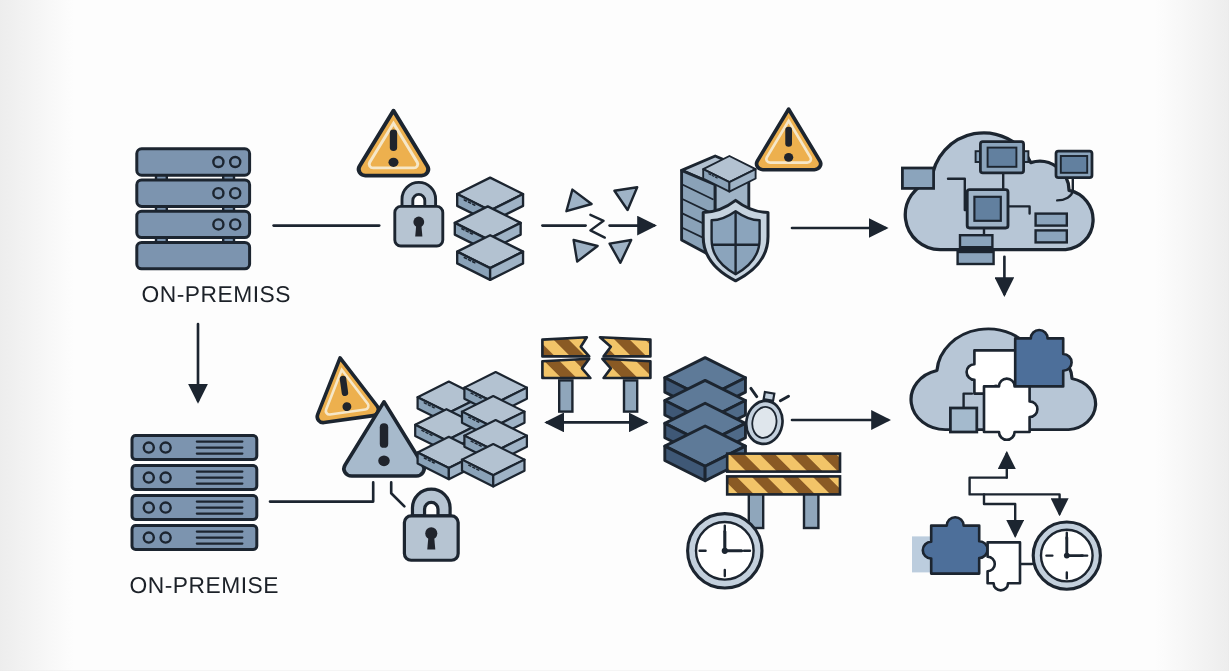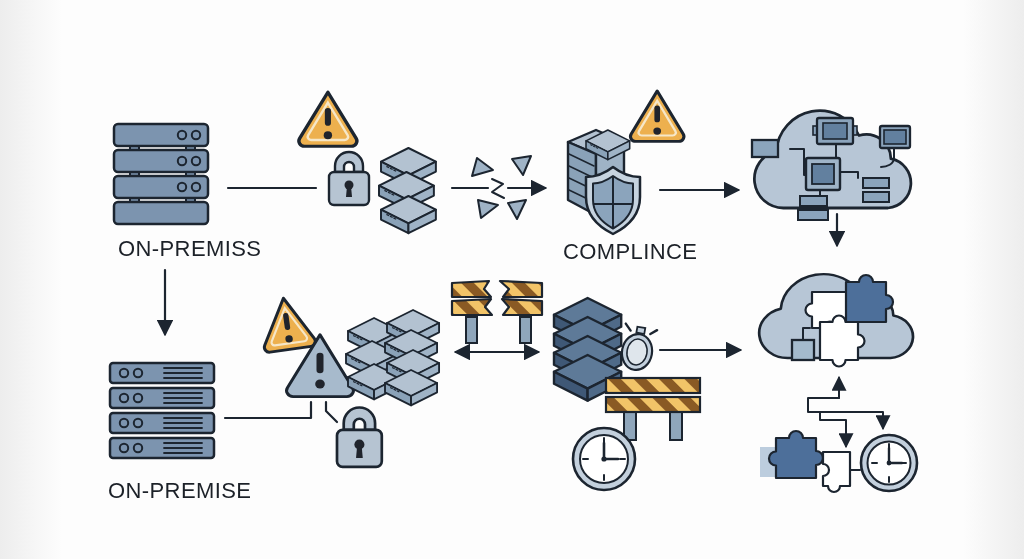--- a/index.html
+++ b/index.html
@@ -1,19 +1,19 @@
 <!DOCTYPE html>
 <html style="--ink: #1c2530; --steel: #7c94af; --slabTop: #b3c2d1; --slabLeft: #8aa2b8; --slabRight: #9fb3c6; --darkTop: #5e7a98; --darkLeft: #3f5876; --darkRight: #4f6a88; --cloud: #b7c6d6; --device: #8ba4bc; --deviceDark: #62809f; --chip: #9fb4c8; --amber: #edb04e; --cream: #f6e7c8; --stripeAmber: #f2c468; --brown: #8a5a24; --lock: #b6c4d2; --blueTri: #a7bacc; --puzzleDark: #4d6f9a; --square: #a4bacd; --squareLight: #bccdde; --ring: #c3d0dd; --post: #8fa6bb; --shieldOuter: #c6d3df;"><head>
 <meta charset="utf-8">
 <style>
   html,body{margin:0;padding:0;background:#e9e9e9;font-family:"Liberation Sans",sans-serif;}
   .canvas{position:relative;width:1024px;height:559px;overflow:hidden;
     background:linear-gradient(90deg,#ededed 0%,#fdfdfd 6%,#fdfdfd 94%,#ededed 100%);}
   svg{position:absolute;left:0;top:0;}
-  .label{position:absolute;font-size:22px;color:#1c2128;letter-spacing:.4px;white-space:nowrap;}
+  .label{position:absolute;font-size:19px;color:#1c2128;letter-spacing:.4px;white-space:nowrap;}
   
   .f-steel{fill:var(--steel)} .f-slabTop{fill:var(--slabTop)} .f-slabLeft{fill:var(--slabLeft)}
   .f-slabRight{fill:var(--slabRight)} .f-darkTop{fill:var(--darkTop)} .f-darkLeft{fill:var(--darkLeft)}
   .f-darkRight{fill:var(--darkRight)} .f-cloud{fill:var(--cloud)} .f-dev{fill:var(--device)}
   .f-devD{fill:var(--deviceDark)} .f-chip{fill:var(--chip)} .f-amber{fill:var(--amber)}
   .f-lock{fill:var(--lock)} .f-blueTri{fill:var(--blueTri)} .f-puz{fill:var(--puzzleDark)}
   .f-sq{fill:var(--square)} .f-sq2{fill:var(--squareLight)} .f-ring{fill:var(--ring)}
   .f-post{fill:var(--post)} .f-white{fill:#fff} .f-ink{fill:var(--ink)} .f-inkDark{fill:#20242c}
   .f-stripe{fill:var(--stripeAmber)} .f-brown{fill:var(--brown)} .f-shield{fill:var(--shieldOuter)}
   
@@ -273,15 +273,14 @@
       <circle cx="889" cy="463" r="28" class="f-ring s-ink" stroke-width="2.6"></circle>
       <circle cx="889" cy="463" r="21.5" class="f-white s-ink" stroke-width="2"></circle>
       <path d="M889,444 v5 M889,477 v5 M872,463 h5 M901,463 h5" class="ln" stroke-width="2"></path>
       <path d="M889,463 V448 M889,463 H902" class="ln" stroke-width="2.4"></path>
       <circle cx="889" cy="463" r="2.4" class="f-ink"></circle>
     </g>
   </g>
 </svg>
 
 <div class="label" style="left:118px;top:236px;">ON-PREMISS</div>
-<div class="label" style="left:563px;top:239px;">COMPLINCE</div>
 <div class="label" style="left:108px;top:478px;text-align:center;">ON-PREMISE</div>
 </div>
 
 </body></html>

